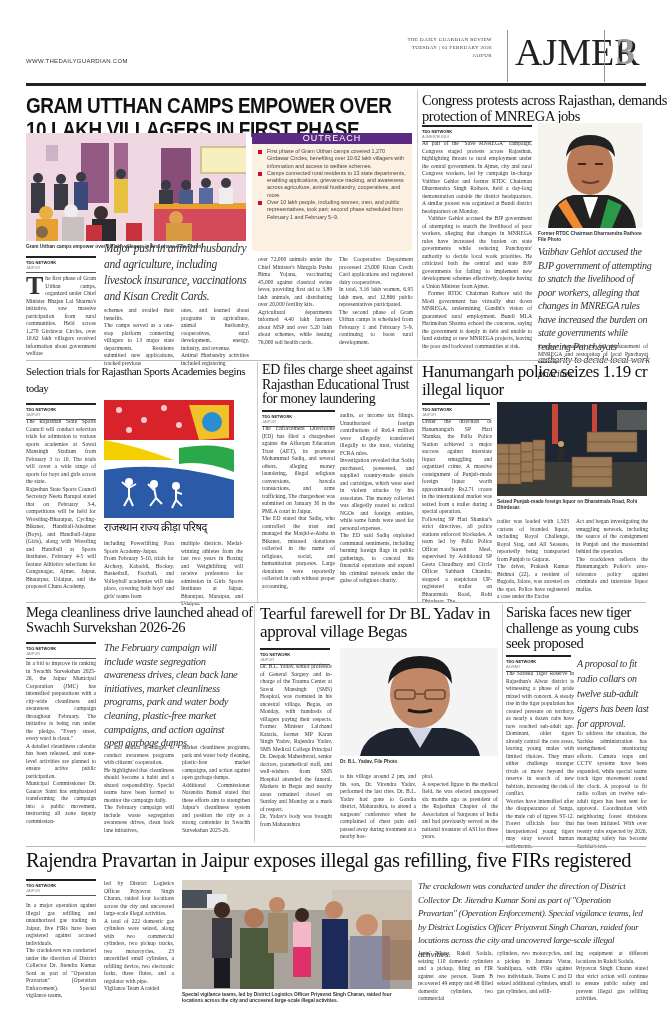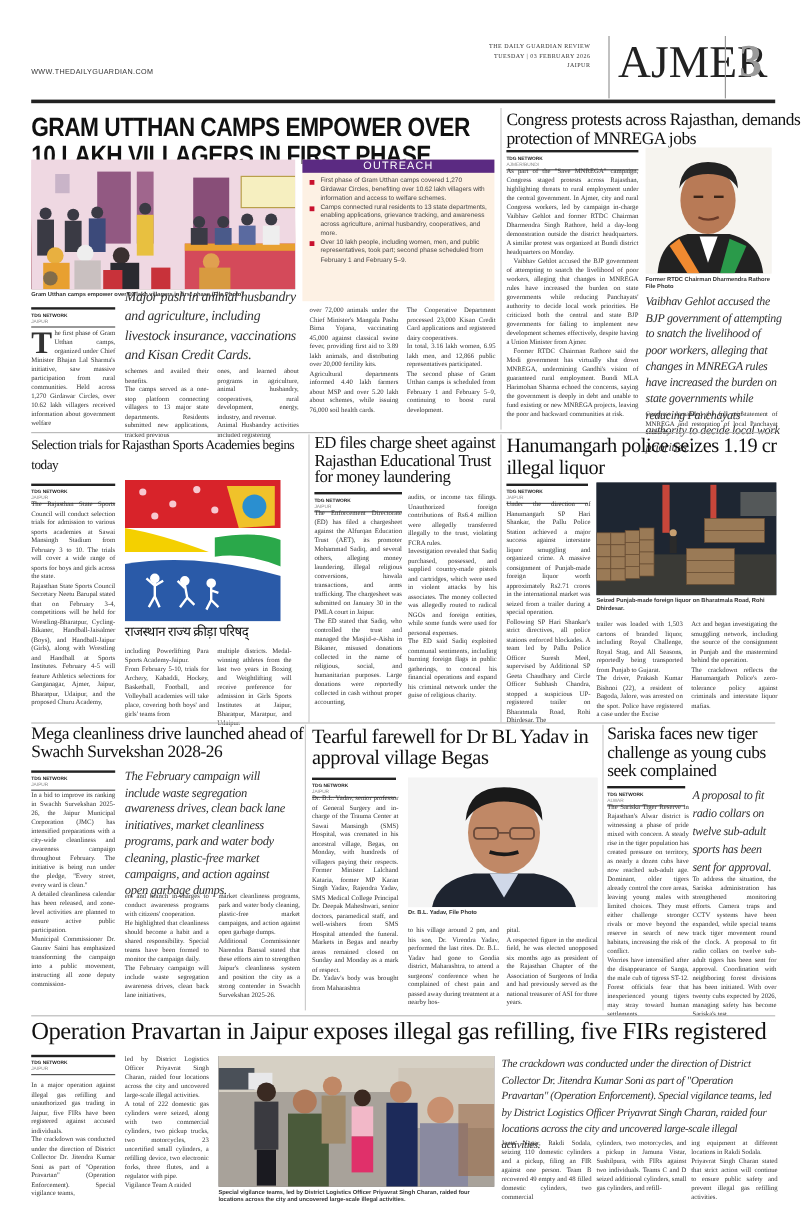--- a/index.html
+++ b/index.html
@@ -250,21 +250,21 @@
   </svg>
 </div>
 <div class="abs cap" style="left:497px;top:499px;width:150px">Seized Punjab-made foreign liquor on Bharatmala Road, Rohi Dhirdesar.</div>
 <div class="abs body" style="left:497px;top:518px;width:72px;white-space:pre-line">trailer was loaded with 1,503 cartons of branded liquor, including Royal Challenge, Royal Stag, and All Seasons, reportedly being transported from Punjab to Gujarat.
 The driver, Prakash Kumar Bishnoi (22), a resident of Bagoda, Jalore, was arrested on the spot. Police have registered a case under the Excise</div>
 <div class="abs body" style="left:576px;top:518px;width:72px;white-space:pre-line">Act and began investigating the smuggling network, including the source of the consignment in Punjab and the mastermind behind the operation.
 The crackdown reflects the Hanumangarh Police's zero-tolerance policy against criminals and interstate liquor mafias.</div>
 
 <div class="abs hrule" style="left:26px;top:602px;width:620px"></div>
 
-<div class="abs hl-serif" style="left:26px;top:605px;width:230px;font-size:14.5px;line-height:15px">Mega cleanliness drive launched ahead of Swachh Survekshan 2028-26</div>
+<div class="abs hl-serif" style="left:26px;top:605px;width:230px;font-size:14.5px;line-height:15px">Mega cleanliness drive launched ahead of Swachh Survekshan 2026-26</div>
 <div class="abs byline byline-rule" style="left:26px;top:642px;width:70px">
   <span>TDG NETWORK</span>
   <span class="loc">JAIPUR</span>
 </div>
 <div class="abs quote" style="left:104px;top:641px;width:140px;font-size:10.5px;line-height:13.6px">The February campaign will include waste segregation awareness drives, clean back lane initiatives, market cleanliness programs, park and water body cleaning, plastic-free market campaigns, and action against open garbage dumps.</div>
 <div class="abs body" style="left:26px;top:660px;width:70px;white-space:pre-line">In a bid to improve its ranking in Swachh Survekshan 2025-26, the Jaipur Municipal Corporation (JMC) has intensified preparations with a city-wide cleanliness and awareness campaign throughout February. The initiative is being run under the pledge, "Every street, every ward is clean."
 A detailed cleanliness calendar has been released, and zone-level activities are planned to ensure active public participation.
 Municipal Commissioner Dr. Gaurav Saini has emphasized transforming the campaign into a public movement, instructing all zone deputy commission-</div>
 <div class="abs body" style="left:104px;top:744px;width:70px;white-space:pre-line">ers and branch in-charges to conduct awareness programs with citizens' cooperation.
 He highlighted that cleanliness should become a habit and a shared responsibility. Special teams have been formed to monitor the campaign daily.
@@ -294,33 +294,33 @@
     <path d="M68 62 Q80 66 92 62" stroke="#1a1a1a" stroke-width="3" fill="none"></path>
   </svg>
 </div>
 <div class="abs cap" style="left:340px;top:759px;width:158px">Dr. B.L. Yadav, File Photo</div>
 <div class="abs body" style="left:340px;top:773px;width:76px;white-space:pre-line">to his village around 2 pm, and his son, Dr. Virendra Yadav, performed the last rites. Dr. B.L. Yadav had gone to Gondia district, Maharashtra, to attend a surgeons' conference when he complained of chest pain and passed away during treatment at a nearby hos-</div>
 <div class="abs body" style="left:422px;top:773px;width:76px;white-space:pre-line">pital.
 A respected figure in the medical field, he was elected unopposed six months ago as president of the Rajasthan Chapter of the Association of Surgeons of India and had previously served as the national treasurer of ASI for three years.</div>
 
 <div class="abs vrule" style="left:502px;top:604px;height:238px"></div>
 
-<div class="abs hl-serif" style="left:506px;top:605px;width:150px;font-size:14.5px;line-height:15.5px">Sariska faces new tiger challenge as young cubs seek complained</div>
+<div class="abs hl-serif" style="left:506px;top:605px;width:150px;font-size:14.5px;line-height:15.5px">Sariska faces new tiger challenge as young cubs seek proposed</div>
 <div class="abs byline byline-rule" style="left:506px;top:655px;width:65px">
   <span>TDG NETWORK</span>
   <span class="loc">ALWAR</span>
 </div>
 <div class="abs body" style="left:506px;top:670px;width:68px;white-space:pre-line">The Sariska Tiger Reserve in Rajasthan's Alwar district is witnessing a phase of pride mixed with concern. A steady rise in the tiger population has created pressure on territory, as nearly a dozen cubs have now reached sub-adult age. Dominant, older tigers already control the core areas, leaving young males with limited choices. They must either challenge stronger rivals or move beyond the reserve in search of new habitats, increasing the risk of conflict.
 Worries have intensified after the disappearance of Sanga, the male cub of tigress ST-12. Forest officials fear that inexperienced young tigers may stray toward human settlements.</div>
-<div class="abs quote" style="left:577px;top:656px;width:72px;font-size:10px;line-height:15px">A proposal to fit radio collars on twelve sub-adult sports has been sent for approval.</div>
+<div class="abs quote" style="left:577px;top:656px;width:72px;font-size:10px;line-height:15px">A proposal to fit radio collars on twelve sub-adult tigers has been last for approval.</div>
 <div class="abs body" style="left:577px;top:730px;width:70px">To address the situation, the Sariska administration has strengthened monitoring efforts. Camera traps and CCTV systems have been expanded, while special teams track tiger movement round the clock. A proposal to fit radio collars on twelve sub-adult tigers has been sent for approval. Coordination with neighboring forest divisions has been initiated. With over twenty cubs expected by 2026, managing safety has become Sariska's test.</div>
 
 <div class="abs hrule" style="left:26px;top:846px;width:620px"></div>
 
-<div class="abs hl-serif" style="left:26px;top:849px;width:630px;font-size:20.5px;line-height:22px">Operation Pravartan in Jaipur exposes illegal gas refilling, five FIRs registered</div>
+<div class="abs hl-serif" style="left:26px;top:849px;width:630px;font-size:20.5px;line-height:22px">Rajendra Pravartan in Jaipur exposes illegal gas refilling, five FIRs registered</div>
 <div class="abs byline byline-rule" style="left:26px;top:879px;width:70px">
   <span>TDG NETWORK</span>
   <span class="loc">JAIPUR</span>
 </div>
 <div class="abs body" style="left:26px;top:902px;width:70px;white-space:pre-line">In a major operation against illegal gas refilling and unauthorized gas trading in Jaipur, five FIRs have been registered against accused individuals.
 The crackdown was conducted under the direction of District Collector Dr. Jitendra Kumar Soni as part of "Operation Pravartan" (Operation Enforcement). Special vigilance teams,</div>
 <div class="abs body" style="left:104px;top:880px;width:70px;white-space:pre-line">led by District Logistics Officer Priyavrat Singh Charan, raided four locations across the city and uncovered large-scale illegal activities.
 A total of 222 domestic gas cylinders were seized, along with two commercial cylinders, two pickup trucks, two motorcycles, 23 uncertified small cylinders, a refilling device, two electronic forks, three flutes, and a regulator with pipe.
 Vigilance Team A raided</div>
 <div class="abs photo" style="left:182px;top:880px;width:230px;height:109px;background:#8a8580">

